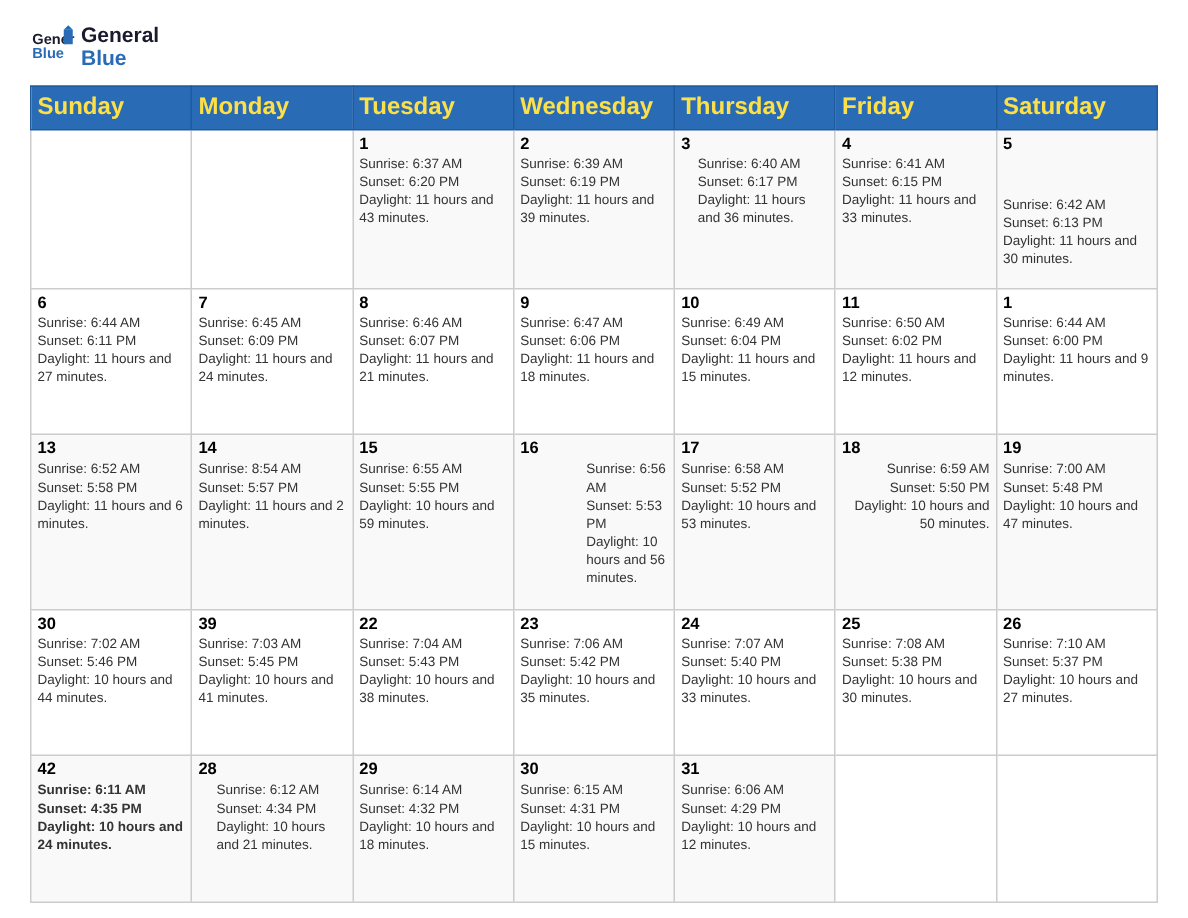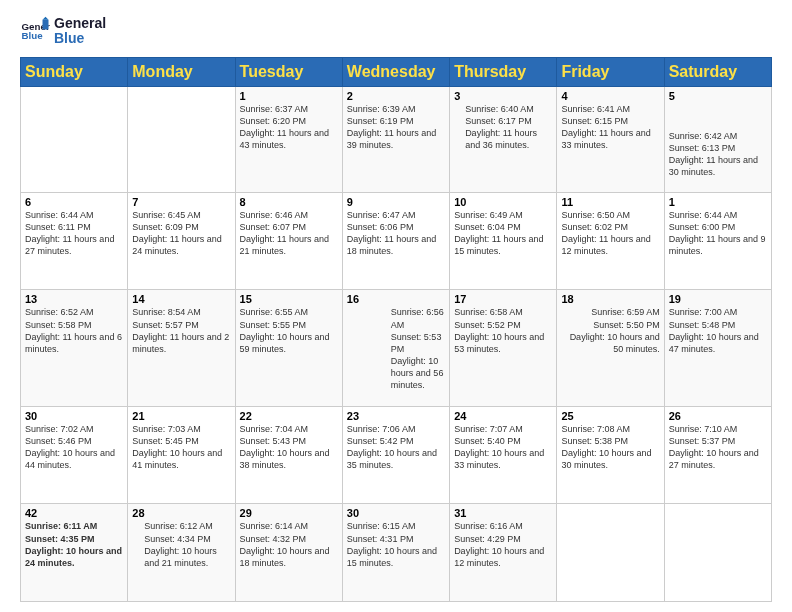--- a/index.html
+++ b/index.html
@@ -252,21 +252,21 @@
           </td>
         </tr>
         <tr>
           <td>
             <span class="day-number">30</span>
             <div class="day-info" style="white-space: pre-line;">Sunrise: 7:02 AM
 Sunset: 5:46 PM
 Daylight: 10 hours and 44 minutes.</div>
           </td>
           <td>
-            <span class="day-number">21</span>
+            <span class="day-number">39</span>
             <div class="day-info" style="white-space: pre-line;">Sunrise: 7:03 AM
 Sunset: 5:45 PM
 Daylight: 10 hours and 41 minutes.</div>
           </td>
           <td>
             <span class="day-number">22</span>
             <div class="day-info" style="white-space: pre-line;">Sunrise: 7:04 AM
 Sunset: 5:43 PM
 Daylight: 10 hours and 38 minutes.</div>
           </td>
@@ -315,21 +315,21 @@
 Daylight: 10 hours and 18 minutes.</div>
           </td>
           <td>
             <span class="day-number">30</span>
             <div class="day-info" style="white-space: pre-line;">Sunrise: 6:15 AM
 Sunset: 4:31 PM
 Daylight: 10 hours and 15 minutes.</div>
           </td>
           <td>
             <span class="day-number">31</span>
-            <div class="day-info" style="white-space: pre-line;">Sunrise: 6:16 AM
+            <div class="day-info" style="white-space: pre-line;">Sunrise: 6:06 AM
 Sunset: 4:29 PM
 Daylight: 10 hours and 12 minutes.</div>
           </td>
           <td class="empty-cell"></td>
           <td class="empty-cell"></td>
         </tr>
       </tbody>
   </table>
 </div>
 

